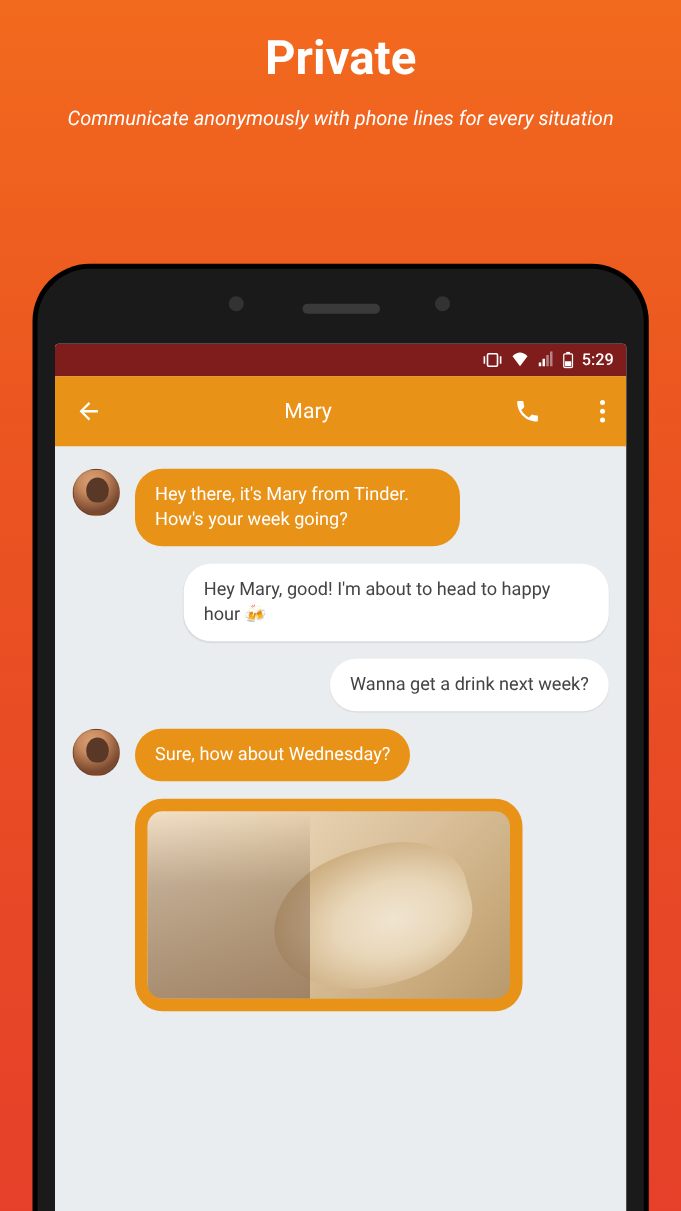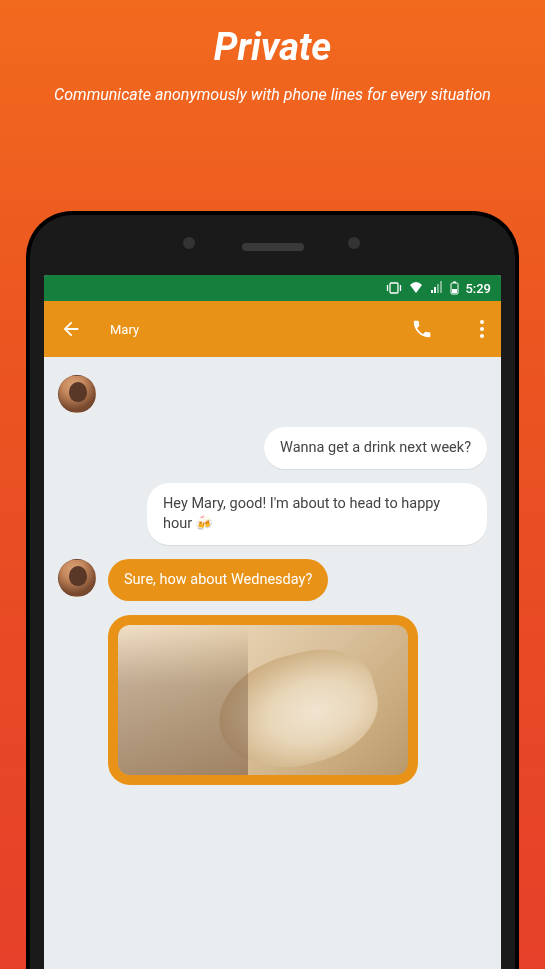--- a/index.html
+++ b/index.html
@@ -5,21 +5,21 @@
     * { box-sizing: border-box; margin: 0; padding: 0; }
     body {
       width: 545px;
       height: 969px;
       background: linear-gradient(180deg, #f26a1e 0%, #ec5820 30%, #e84c24 60%, #e6402a 100%);
       font-family: -apple-system, BlinkMacSystemFont, "Segoe UI", Roboto, Arial, sans-serif;
       overflow: hidden;
       position: relative;
     }
     .promo-header { text-align: center; color: #fff; padding: 25px 40px 30px; }
-    .promo-title { font-size: 38px; font-weight: 700; margin-bottom: 15px; font-style: italic; }
+    .promo-title { font-size: 38px; font-weight: 700; margin-bottom: 15px; }
     .promo-subtitle { font-size: 16px; font-weight: 400; line-height: 1.4; font-style: italic; }
 
     .phone-frame {
       position: absolute;
       left: 30px;
       right: 30px;
       top: 215px;
       bottom: -50px;
       background: #1a1a1a;
       border-radius: 42px 42px 0 0;
@@ -57,21 +57,21 @@
     .screen {
       background: #eaedef;
       border-radius: 3px 3px 0 0;
       height: 100%;
       overflow: hidden;
       display: flex;
       flex-direction: column;
     }
 
     .status-bar {
-      background: #15803d;
+      background: #7f1d1d;
       height: 26px;
       display: flex;
       align-items: center;
       justify-content: flex-end;
       padding: 0 10px;
       gap: 6px;
       color: #fff;
       font-size: 13px;
       font-weight: 500;
     }
@@ -79,21 +79,21 @@
 
     .app-bar {
       background: #e89217;
       height: 56px;
       display: flex;
       align-items: center;
       padding: 0 16px;
       gap: 28px;
       color: #fff;
     }
-    .app-bar-title { font-size: 13px; font-weight: 400; flex: 1; }
+    .app-bar-title { font-size: 17px; font-weight: 400; flex: 1; text-align: center; }
     .app-bar-icon { display: flex; align-items: center; }
 
     .chat-body { flex: 1; padding: 18px 14px 0; overflow: hidden; }
 
     .msg-row { display: flex; align-items: flex-start; margin-bottom: 14px; }
     .msg-row.incoming { justify-content: flex-start; }
     .msg-row.outgoing { justify-content: flex-end; }
     .avatar {
       width: 38px;
       height: 38px;
@@ -220,28 +220,29 @@
             <circle cx="3" cy="10" r="2" fill="#fff"></circle>
             <circle cx="3" cy="17" r="2" fill="#fff"></circle>
           </svg>
       </span>
     </div>
 
     <div class="chat-body">
 
       <div class="msg-row incoming">
         <div class="avatar"></div>
+        <div class="bubble in" style="max-width:260px;">Hey there, it's Mary from Tinder. How's your week going?</div>
+      </div>
+
+      <div class="msg-row outgoing">
+        <div class="bubble out">Hey Mary, good! I'm about to head to happy hour 🍻</div>
       </div>
 
       <div class="msg-row outgoing">
         <div class="bubble out">Wanna get a drink next week?</div>
-      </div>
-
-      <div class="msg-row outgoing">
-        <div class="bubble out">Hey Mary, good! I'm about to head to happy hour 🍻</div>
       </div>
 
       <div class="msg-row incoming">
         <div class="avatar"></div>
         <div class="bubble in">Sure, how about Wednesday?</div>
       </div>
 
 
       <div class="msg-row incoming">
         <div class="no-avatar-spacer"></div>

